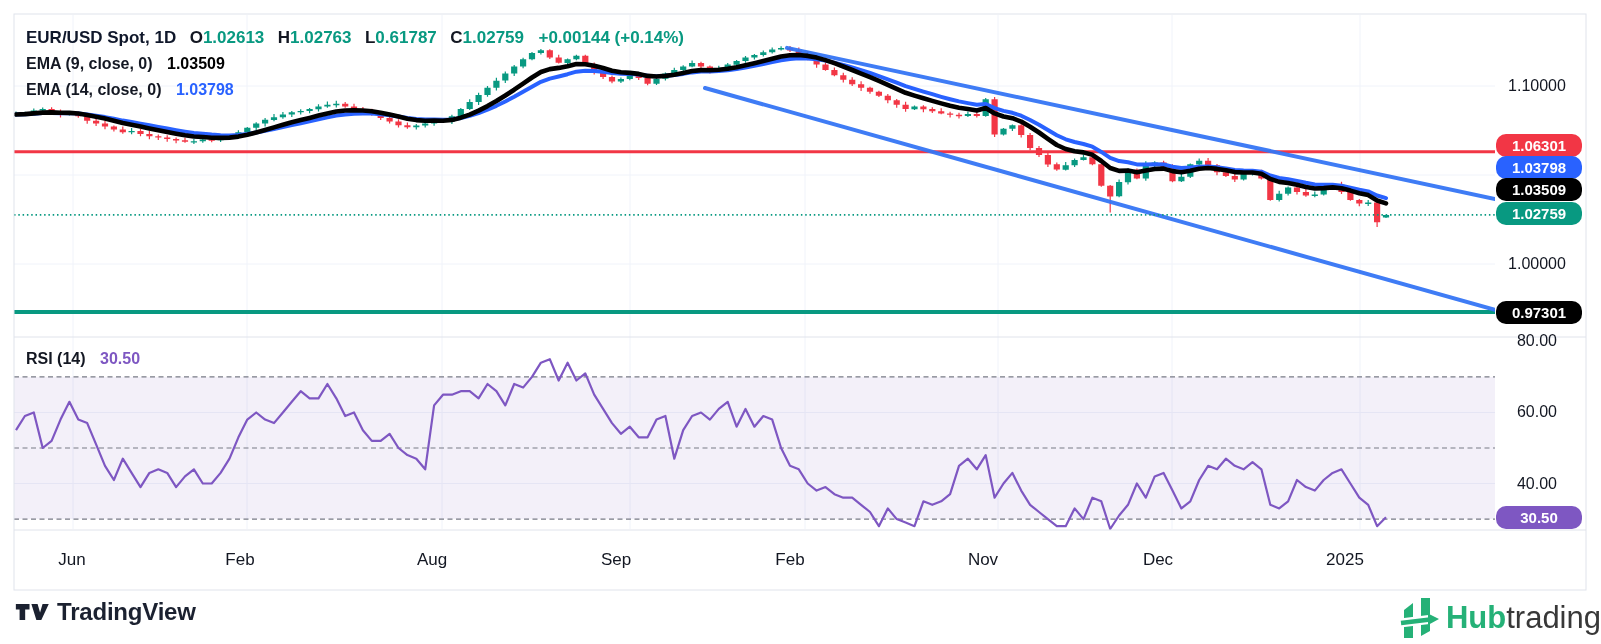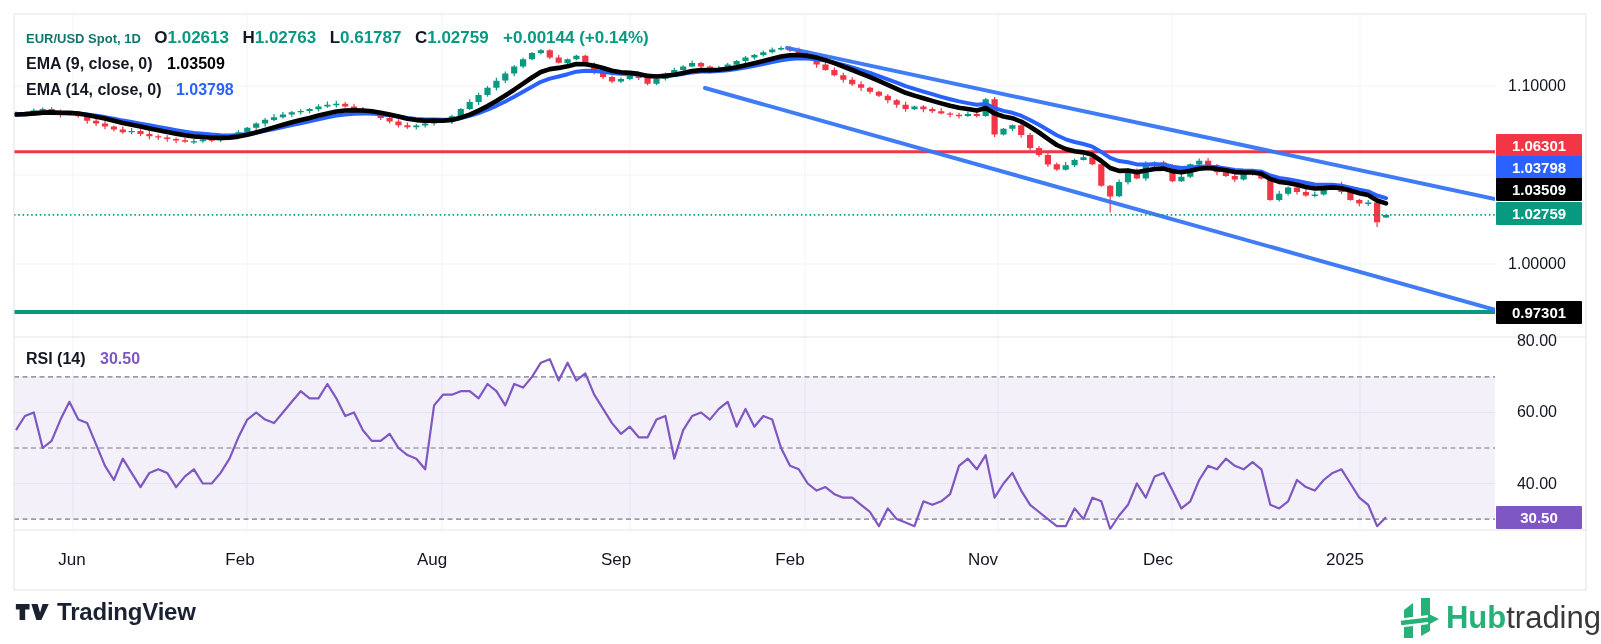--- a/index.html
+++ b/index.html
@@ -3,30 +3,30 @@
 <meta charset="utf-8">
 <style>
   html,body{margin:0;padding:0;background:#ffffff;}
   .stage{
     position:relative;width:1601px;height:644px;background:#ffffff;overflow:hidden;
     font-family:"Liberation Sans",sans-serif;color:#131722;
   }
   #chart-svg{position:absolute;left:0;top:0;}
   .overlay{position:absolute;left:0;top:0;width:1601px;height:644px;pointer-events:none;}
   .legend{position:absolute;left:26px;white-space:nowrap;pointer-events:auto;}
-  .legend .t{font-size:13px;font-weight:700;color:#0f766e;}
+  .legend .t{font-size:17px;font-weight:700;color:#0f172a;}
   .legend .lbl{font-size:17px;font-weight:600;color:#131722;margin-left:9px;}
   .legend .val-g{font-size:17px;font-weight:600;color:#089981;}
   .legend2{position:absolute;left:26px;white-space:nowrap;font-size:16px;font-weight:600;pointer-events:auto;}
   .legend2 .name{color:#131722;}
   .legend2 .v{margin-left:10px;}
   .axis-label{position:absolute;left:1499px;width:76px;text-align:center;font-size:16px;
     font-weight:500;color:#131722;line-height:20px;height:20px;}
   .badge{position:absolute;left:1496px;width:86px;height:23px;line-height:23px;text-align:center;
-    font-size:15px;font-weight:700;color:#ffffff;border-radius:1px;}
+    font-size:15px;font-weight:700;color:#ffffff;border-radius:10px;}
   .month{position:absolute;font-size:17px;font-weight:500;color:#131722;transform:translateX(-50%);
     line-height:20px;}
   .footer-tv{position:absolute;left:14px;top:598px;display:flex;align-items:center;gap:7px;pointer-events:auto;}
   .footer-tv .tv-text{font-size:24px;font-weight:600;color:#1b2130;letter-spacing:-0.2px;}
   .footer-hub{position:absolute;right:0px;top:598px;display:flex;align-items:center;gap:6px;pointer-events:auto;}
   .footer-hub .hub{font-size:31px;font-weight:700;color:#25b177;}
   .footer-hub .trading{font-size:31px;font-weight:500;color:#383838;}
 </style>
 </head>
 <body>

